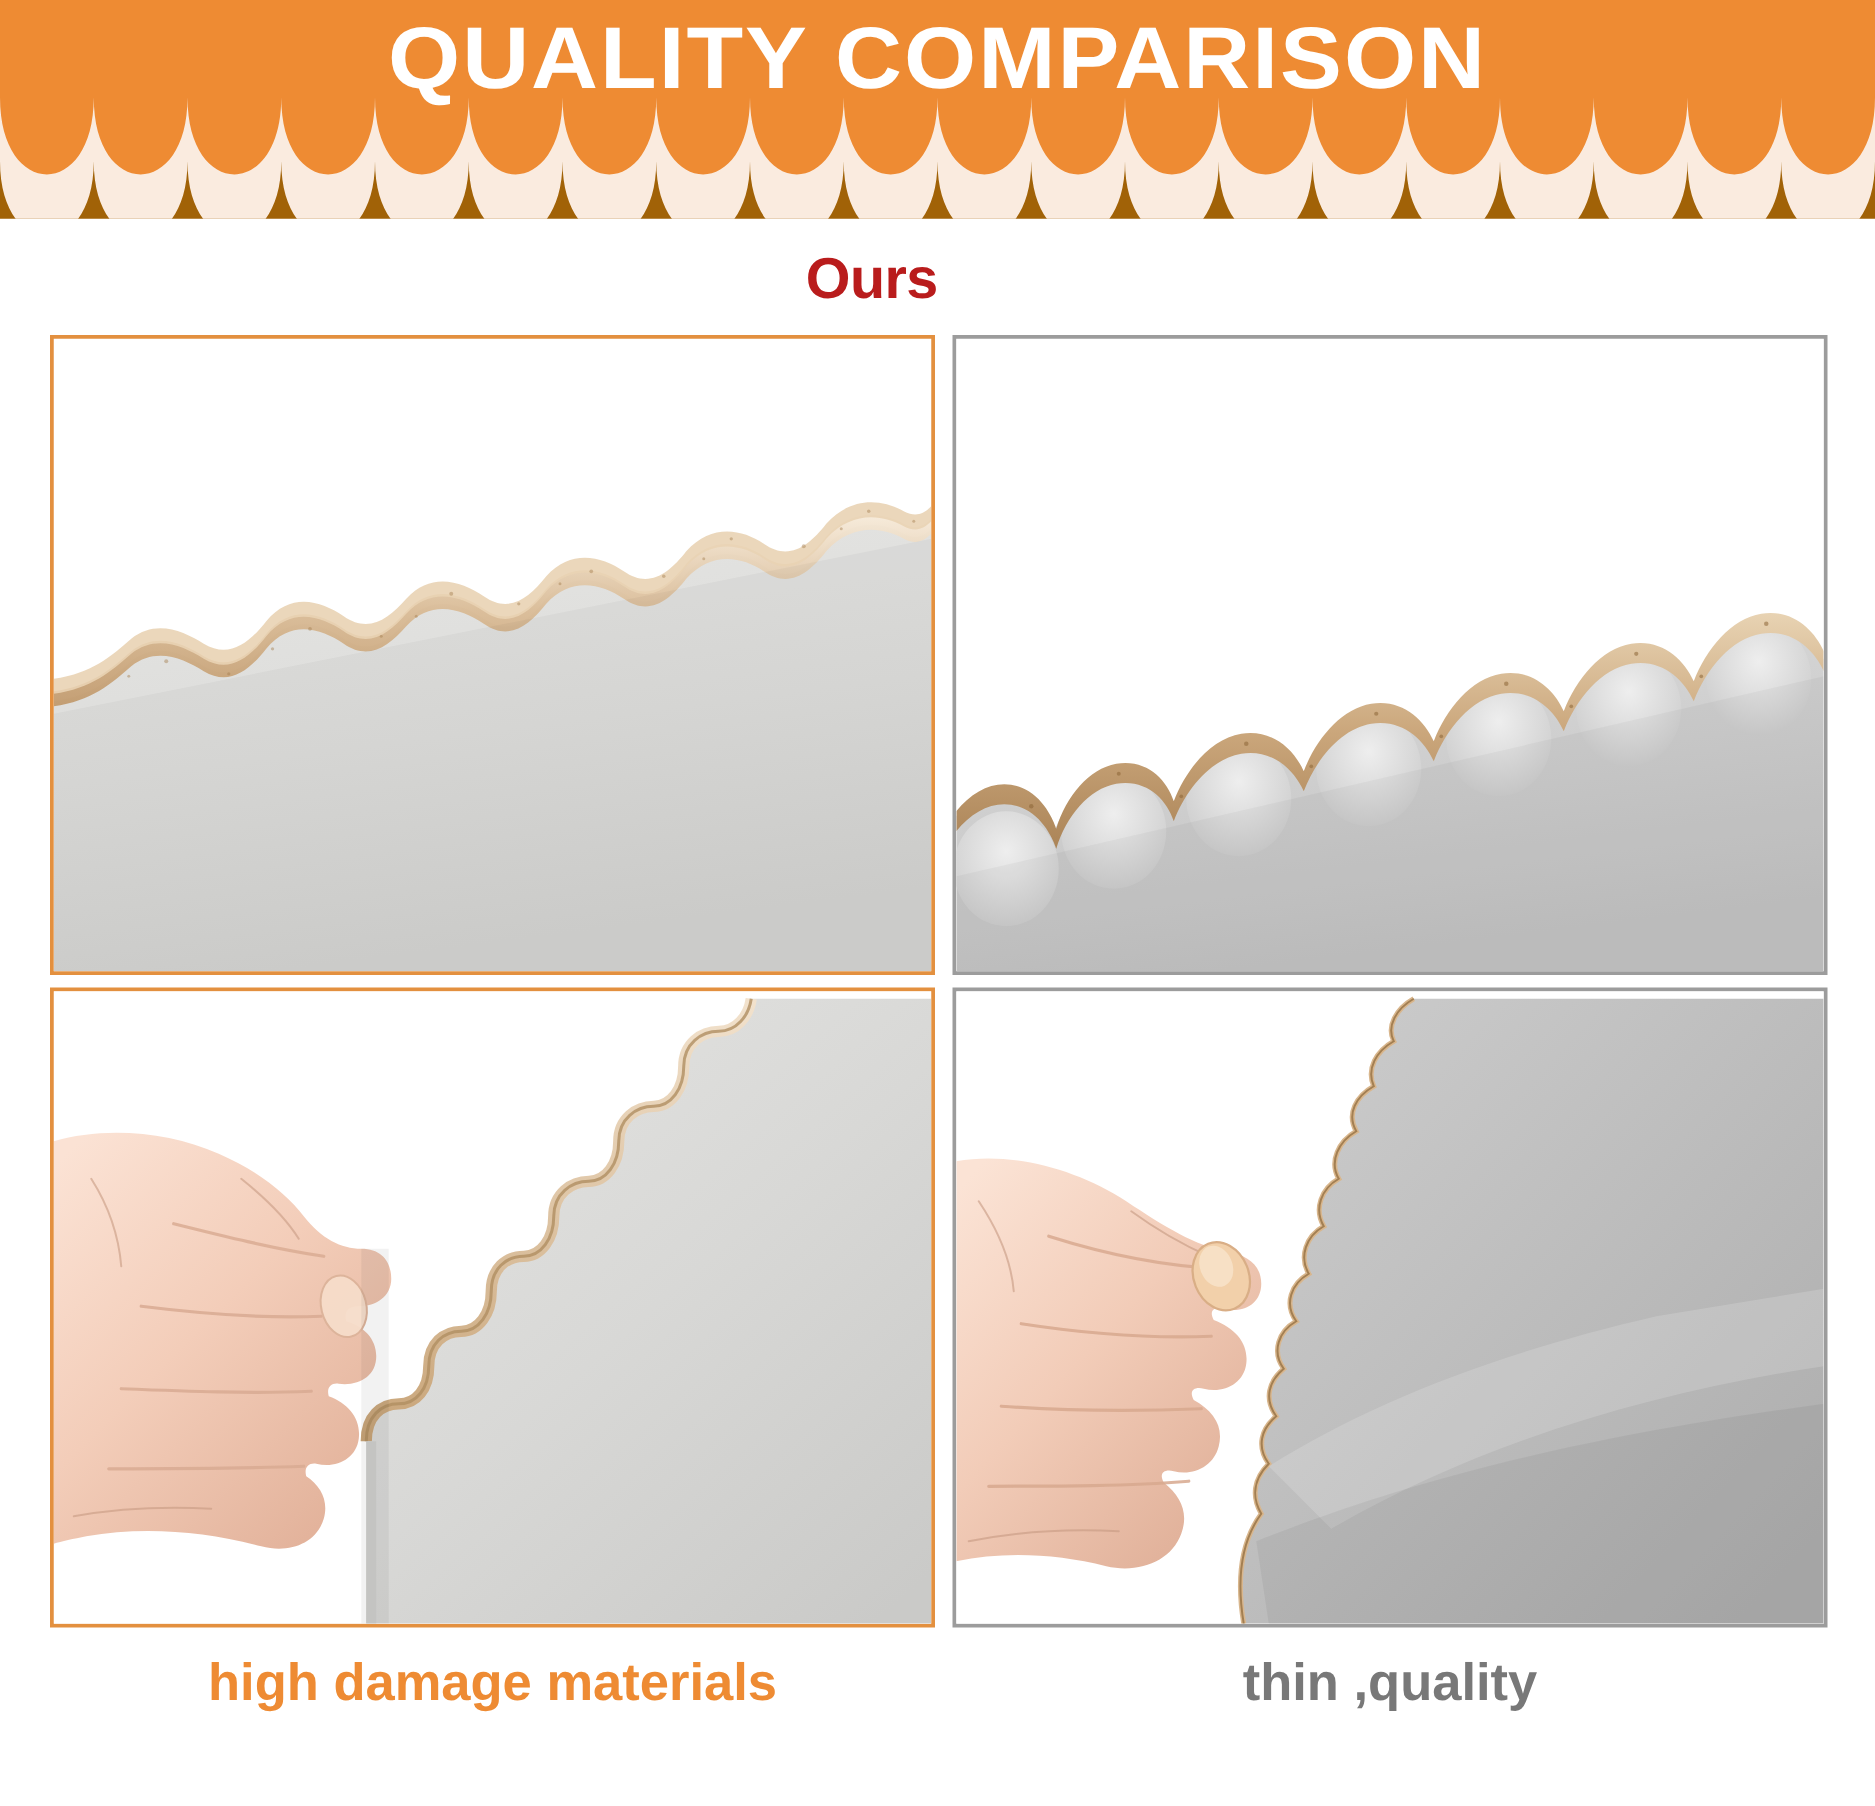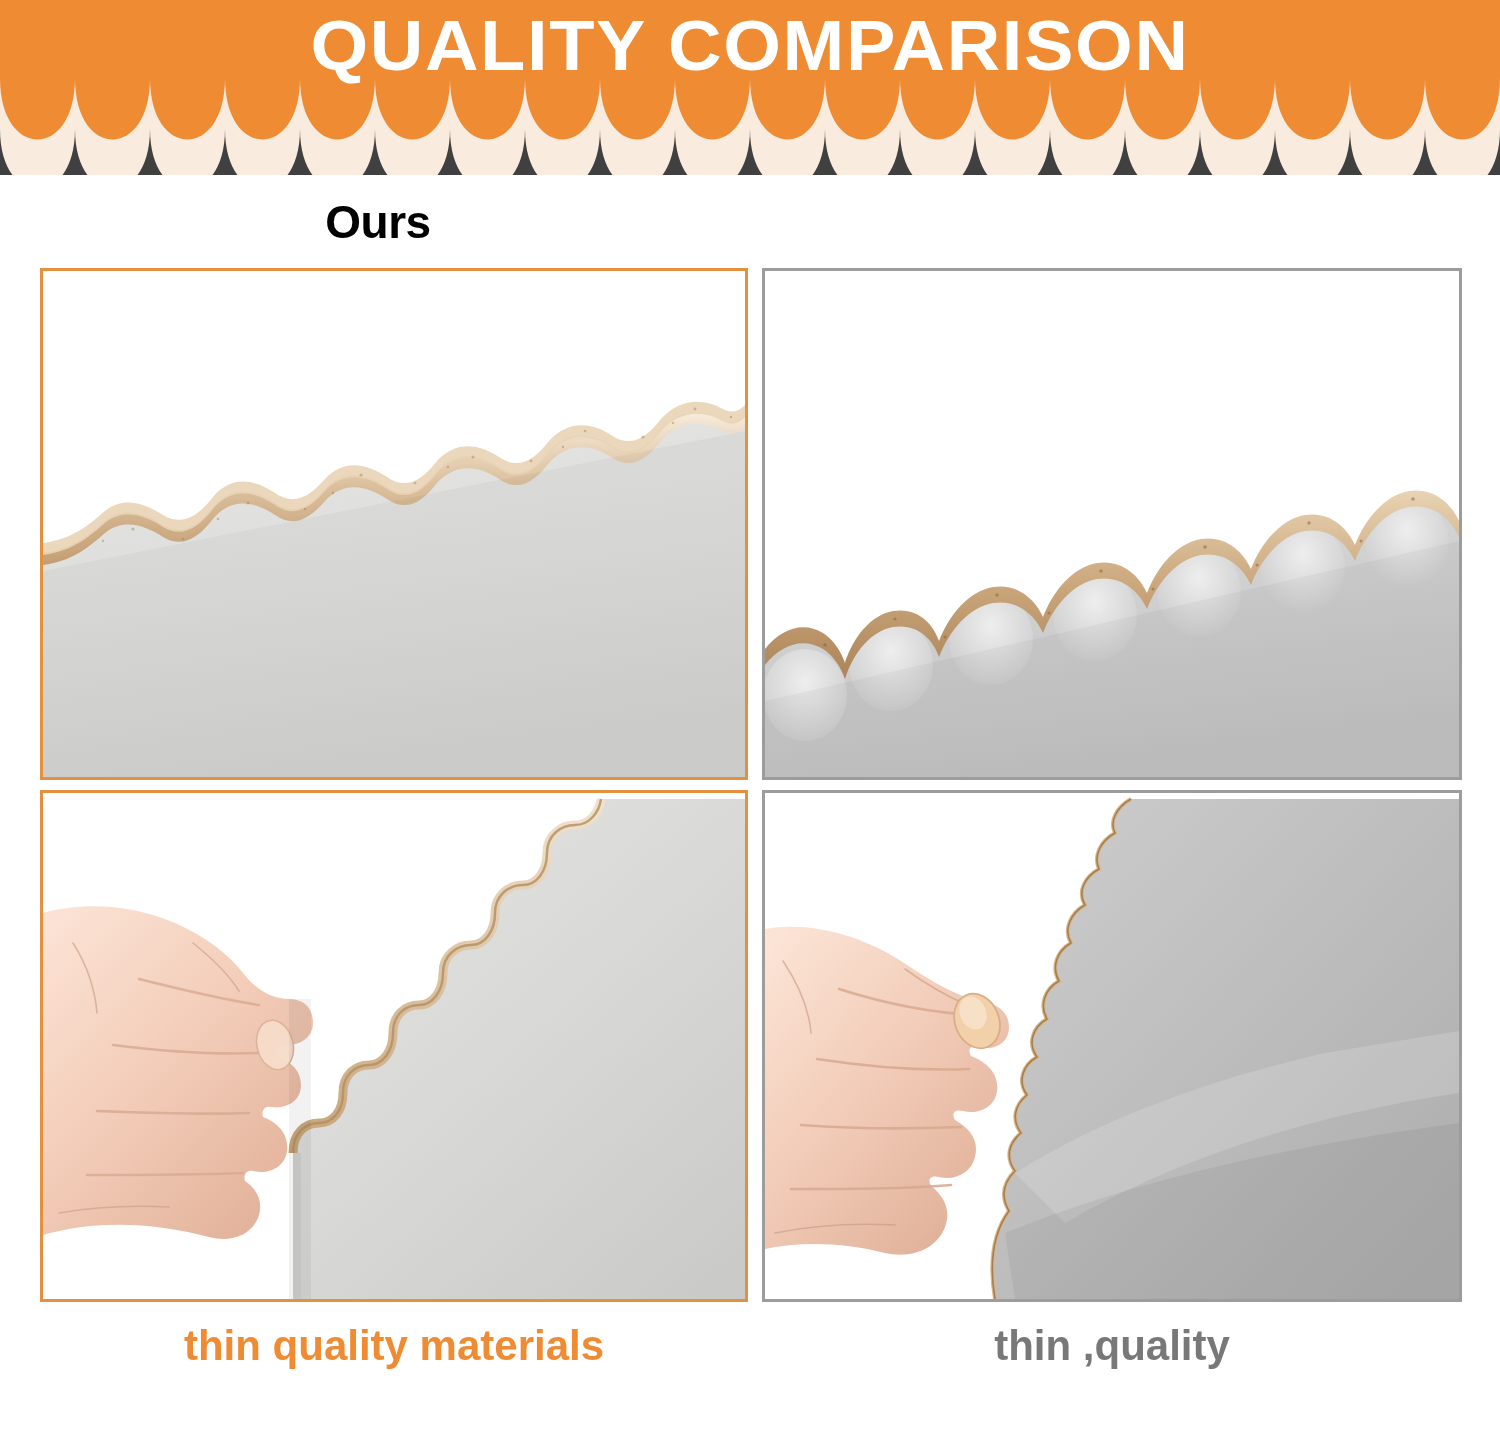--- a/index.html
+++ b/index.html
@@ -9,21 +9,21 @@
     font-family:"Liberation Sans", sans-serif;
     overflow:hidden;
   }
 
   
   .header {
     position:relative;
     width:1500px;
     height:175px;
     overflow:hidden;
-    background:#404040;
+    background:#a16207;
   }
   .header-bg {
     position:absolute; left:0; top:0;
     width:1500px; height:175px;
   }
   .header-title {
     position:absolute;
     left:0; top:4px;
     width:1500px;
     text-align:center;
@@ -48,23 +48,23 @@
   }
   .col-label {
     position:absolute;
     top:0;
     font-size:46px;
     font-weight:bold;
     line-height:88px;
     letter-spacing:-0.5px;
   }
   .label-ours {
-    left:23px; width:710px;
-    text-align:center;
-    color:#000000;
+    left:40px; width:710px;
+    text-align:right;
+    color:#b91c1c;
   }
   .label-others {
     left:762px; width:700px;
     text-align:center;
     color:#787878;
   }
 
   
   .panel {
     position:absolute;
@@ -559,18 +559,18 @@
       <path d="M10,440 C50,432 92,430 130,432"></path>
     </g>
 
     <ellipse cx="212" cy="228" rx="22" ry="28" fill="#f2d0aa" transform="rotate(-22 212 228)"></ellipse>
     <ellipse cx="212" cy="228" rx="22" ry="28" fill="none" stroke="#d9ae86" stroke-width="1.8" transform="rotate(-22 212 228)"></ellipse>
     <ellipse cx="208" cy="220" rx="13" ry="17" fill="#f8e5cd" opacity="0.75" transform="rotate(-22 208 220)"></ellipse>
   </svg>
 </div>
 
 <div class="caption cap-ours">
-  <span class="cap-line">thin quality materials</span>
+  <span class="cap-line">high damage materials</span>
 </div>
 
 <div class="caption cap-others">
   <span class="cap-line">thin ,quality</span>
 </div>
 
 </body></html>

